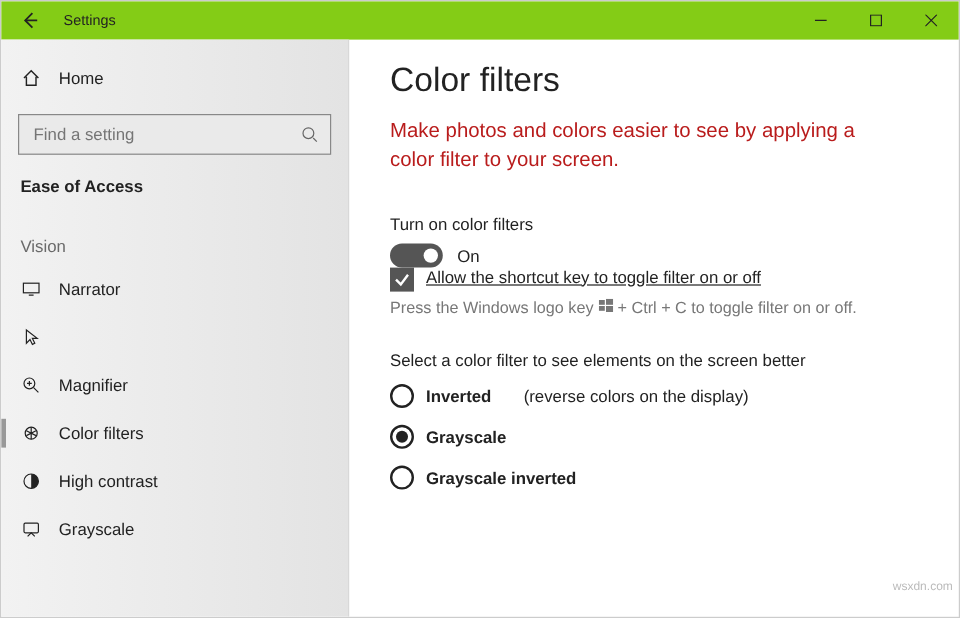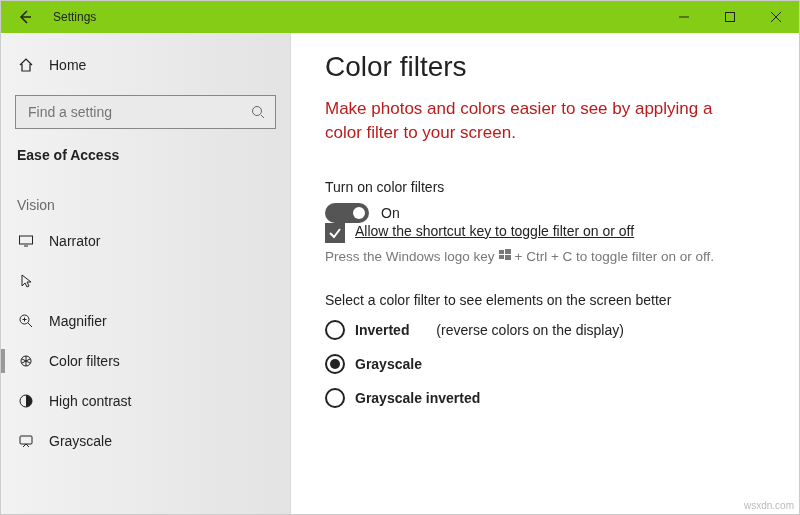--- a/index.html
+++ b/index.html
@@ -161,21 +161,21 @@
   .radio.selected::after {
     content: "";
     width: 10px; height: 10px;
     border-radius: 50%;
     background: #222;
   }
   .bold { font-weight: 700; }
   .paren { font-weight: 400; padding-left: 23px; }
   .watermark {
     position: absolute;
-    right: 6px; bottom: 4px;
+    right: 6px; bottom: 20px;
     font-size: 10px; color: #bbb;
   }
   svg { display: block; }
 </style>
 </head>
 <body>
 
 <div class="titlebar">
   <div class="tb-back">
     <svg width="16" height="16" viewBox="0 0 16 16">

